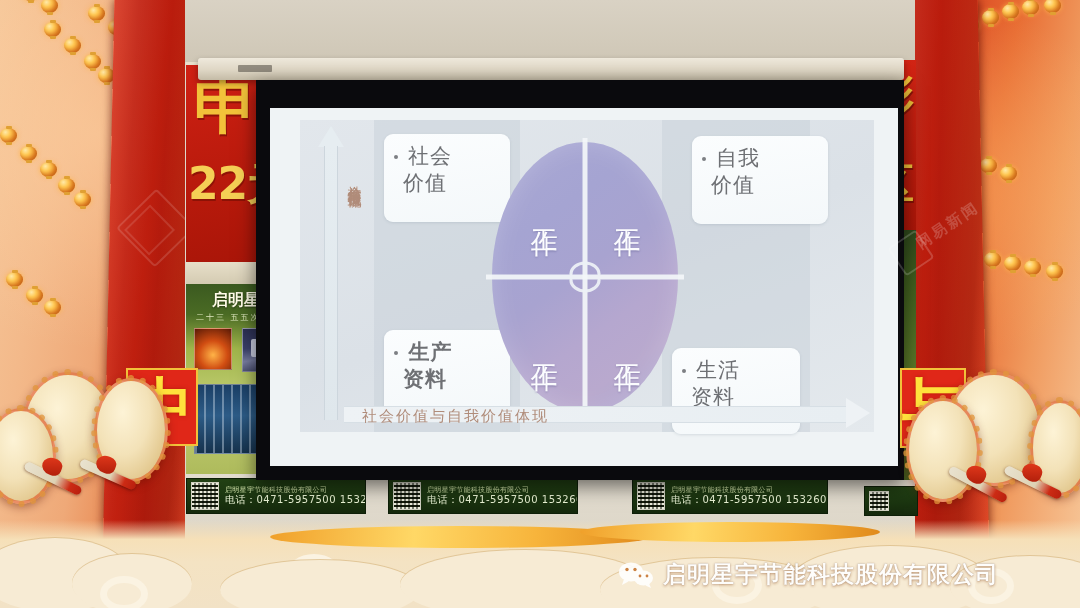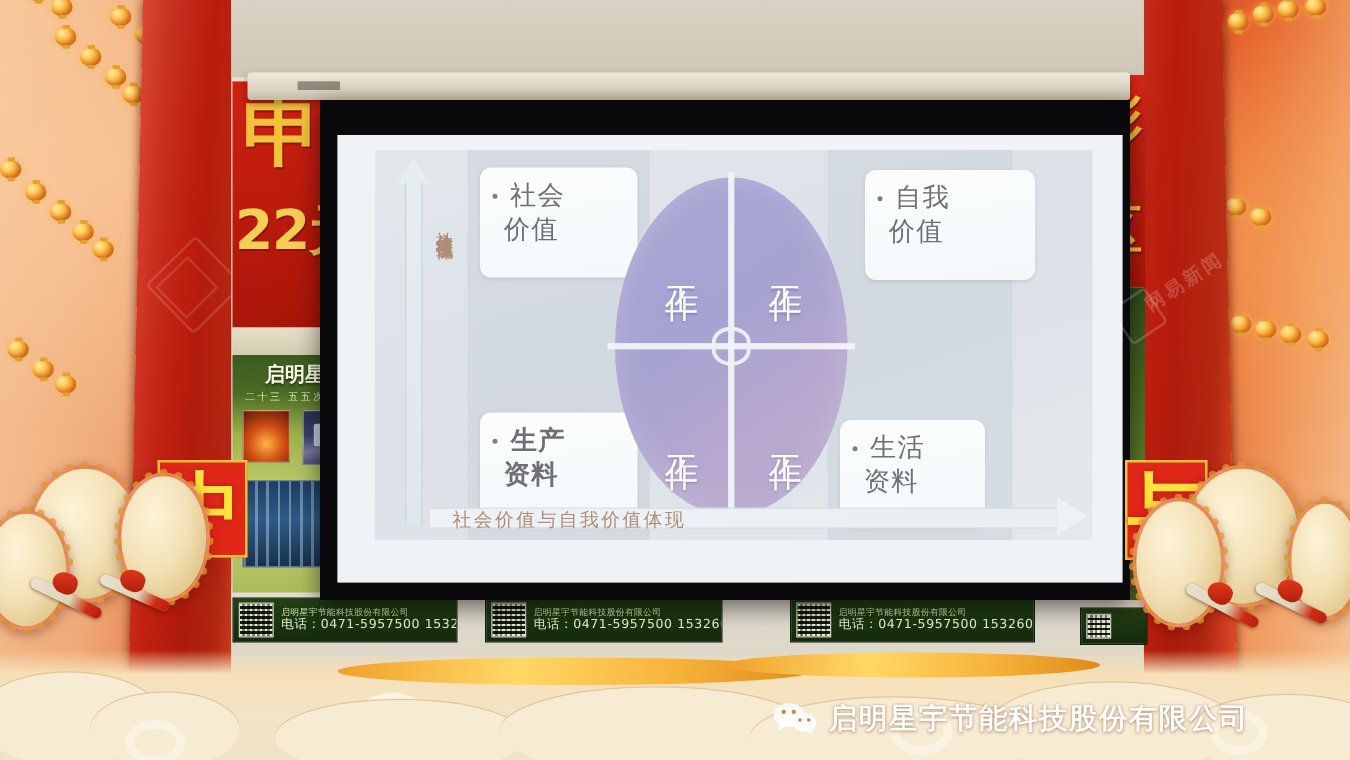--- a/index.html
+++ b/index.html
@@ -336,21 +336,21 @@
     letter-spacing: 1px;
   }
   .card .ctext2 {
     display: block; font-size: 21px; color: #6e7074; line-height: 1.28;
     letter-spacing: 1px; padding-left: 9px;
   }
 
   .card.tl { left: 84px;  top: 14px;  width: 126px; height: 88px; }
   .card.tr { left: 372px; top: 16px;  width: 136px; height: 88px; margin-left: 20px; }
   .card.bl { left: 84px;  top: 210px; width: 126px; height: 86px; font-weight: bold; }
-  .card.br { left: 372px; top: 216px; width: 116px; height: 86px; }
+  .card.br { left: 372px; top: 228px; width: 128px; height: 86px; }
 
   .circle-wrap {
     position: absolute; left: 192px; top: 22px; width: 186px; height: 270px;
   }
   .circle {
     position: absolute; inset: 0;
     border-radius: 50%;
     background:
       linear-gradient(145deg,
         #a9a8d4 0%, #a5a4d2 28%,

